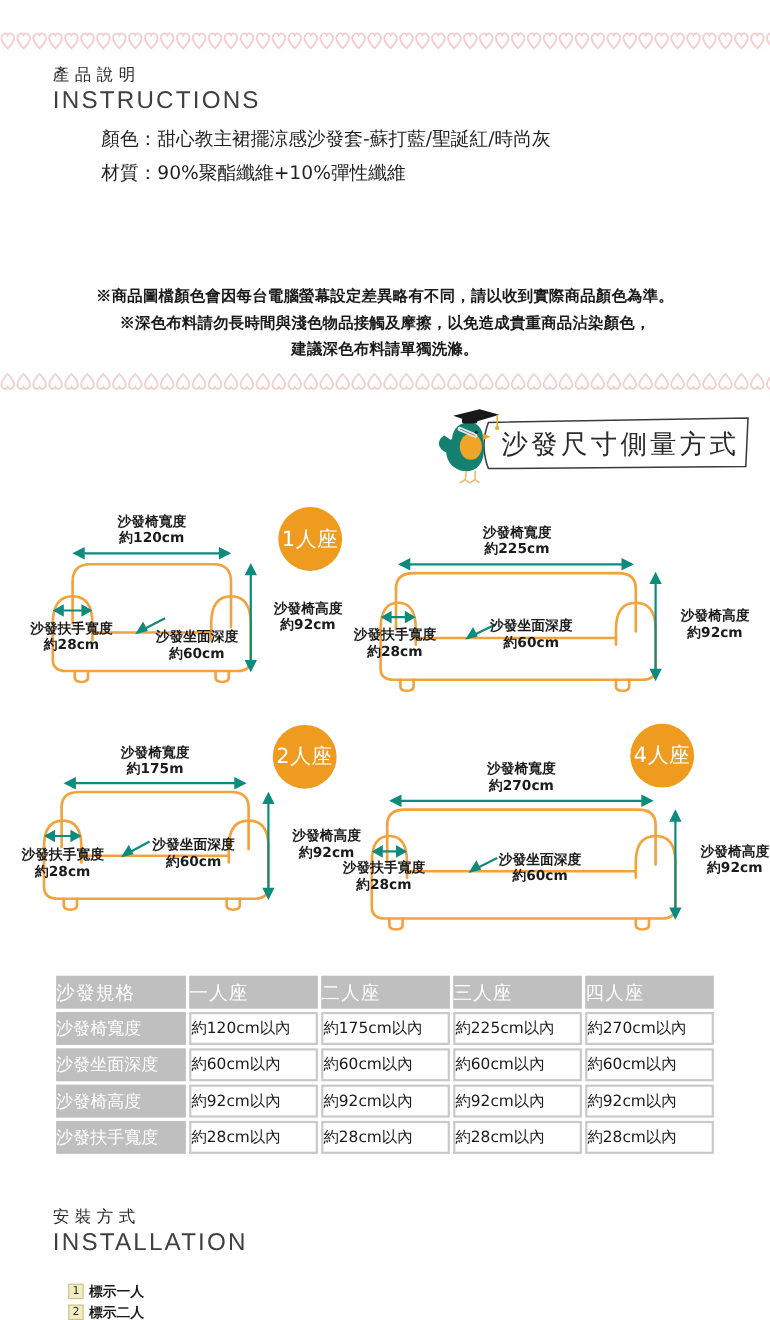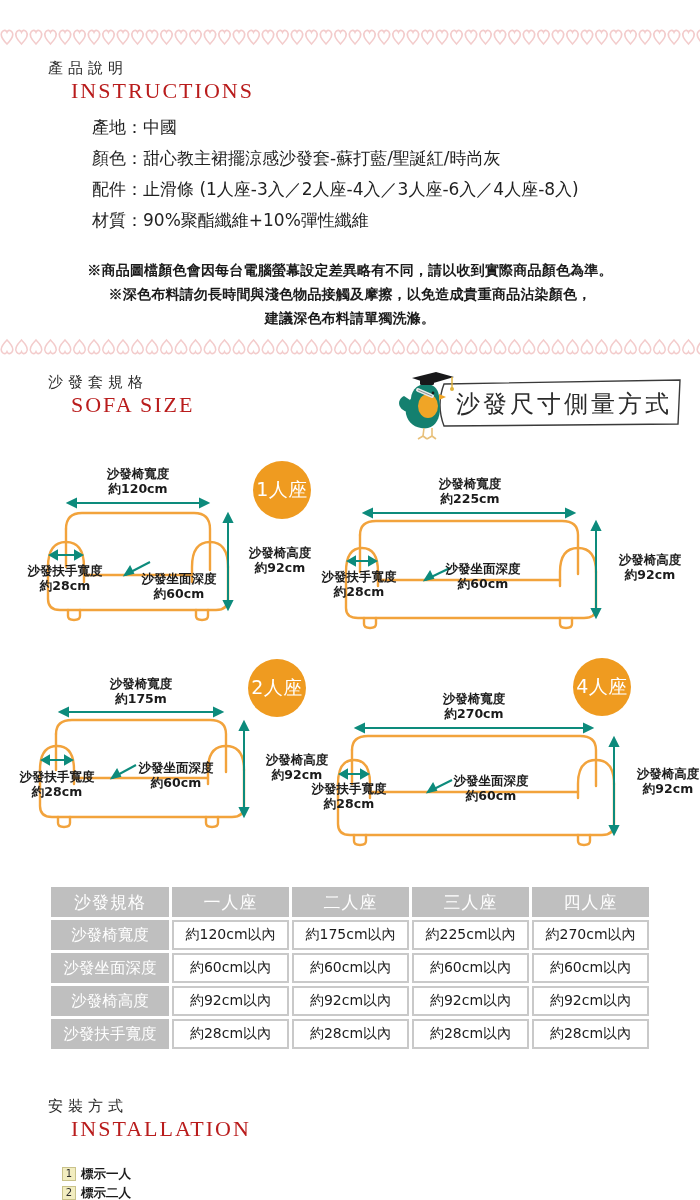--- a/index.html
+++ b/index.html
@@ -19,23 +19,23 @@
   .hb-bottom { top: 338px; }
 
   
   .sec-head { position: absolute; }
   .sec-zh {
     font-size: 15px; color: #2b2b2b; letter-spacing: 5px;
     font-family: "DejaVu Sans", sans-serif; font-weight: 400;
     line-height: 20px; white-space: nowrap;
   }
   .sec-en {
-    font-size: 22px; color: #b91c1c; letter-spacing: 2px;
-    font-family: Liberation Serif, serif; font-weight: 300;
-    line-height: 26px; white-space: nowrap; margin-left: 23px;
+    font-size: 22px; color: #404040; letter-spacing: 2px;
+    font-family: Liberation Sans, sans-serif; font-weight: 300;
+    line-height: 26px; white-space: nowrap;
   }
 
   
   .spec-list { position: absolute; left: 92px; top: 112px; }
   .spec-line {
     font-size: 17px; color: #1f1f1f; line-height: 31px;
     font-family: "DejaVu Sans", sans-serif; white-space: nowrap;
   }
   .notes { position: absolute; left: 0; top: 258px; width: 700px; text-align: center; }
   .note-line {
@@ -65,21 +65,21 @@
   .dim-label {
     position: absolute; font-size: 12.5px; line-height: 15px; color: #1b1b1b;
     font-family: "DejaVu Sans", sans-serif; font-weight: 700; text-align: center;
     white-space: nowrap;
   }
   .dim-label span { display: block; }
 
   
   .spec-table { position: absolute; left: 48px; top: 884px; width: 604px; border-collapse: separate; border-spacing: 3px; }
   .spec-table td {
-    height: 30px; text-align: center; vertical-align: middle;
+    height: 30px; text-align: left; vertical-align: middle;
     font-family: "DejaVu Sans", sans-serif;
   }
   .spec-table td.hd {
     background: #bfbfbf; color: #ffffff; font-size: 17px; letter-spacing: 1px;
   }
   .spec-table td.rowhd {
     background: #bfbfbf; color: #ffffff; font-size: 15.5px; width: 118px;
   }
   .spec-table td.val {
     background: #ffffff; color: #1a1a1a; font-size: 14px; border: 2px solid #c9c9c9;
@@ -163,23 +163,21 @@
         </g>
     </svg>
   </div>
 
   <div class="sec-head" style="left:48px; top:58px;">
     <div class="sec-zh">產品說明</div>
     <div class="sec-en">INSTRUCTIONS</div>
   </div>
 
   <div class="spec-list">
-    <div class="spec-line">產地：中國</div>
     <div class="spec-line">顏色：甜心教主裙擺涼感沙發套-蘇打藍/聖誕紅/時尚灰</div>
-    <div class="spec-line">配件：止滑條 (1人座-3入／2人座-4入／3人座-6入／4人座-8入)</div>
     <div class="spec-line">材質：90%聚酯纖維+10%彈性纖維</div>
   </div>
 
   <div class="notes">
     <div class="note-line">※商品圖檔顏色會因每台電腦螢幕設定差異略有不同，請以收到實際商品顏色為準。</div>
     <div class="note-line">※深色布料請勿長時間與淺色物品接觸及摩擦，以免造成貴重商品沾染顏色，</div>
     <div class="note-line">建議深色布料請單獨洗滌。</div>
   </div>
 
   <div class="heart-border hb-bottom">
@@ -236,24 +234,20 @@
           <use href="#hb" x="623.5" y="0"></use>
           <use href="#hb" x="638.0" y="0"></use>
           <use href="#hb" x="652.5" y="0"></use>
           <use href="#hb" x="667.0" y="0"></use>
           <use href="#hb" x="681.5" y="0"></use>
           <use href="#hb" x="696.0" y="0"></use>
         </g>
     </svg>
   </div>
 
-  <div class="sec-head" style="left:48px; top:372px;">
-    <div class="sec-zh">沙發套規格</div>
-    <div class="sec-en">SOFA SIZE</div>
-  </div>
 
   <div class="bird-badge">
     <svg width="288" height="74" viewBox="0 0 288 74">
 
       <path d="M48,18 L284,14 L282,58 L48,60 Q40,39 48,18 Z" fill="#ffffff" stroke="#3a3a3a" stroke-width="1.4"></path>
 
       <path d="M34,26 C18,26 8,36 10,48 C12,58 22,64 32,62 C40,60 44,52 44,42 C44,32 40,26 34,26 Z" fill="#14806f"></path>
       <path d="M30,18 C20,18 14,26 15,36 C16,46 24,52 32,50 C40,48 44,40 43,30 C42,22 37,18 30,18 Z" fill="#14806f"></path>
 
       <path d="M8,30 C0,34 2,44 12,46 L14,34 Z" fill="#14806f"></path>

